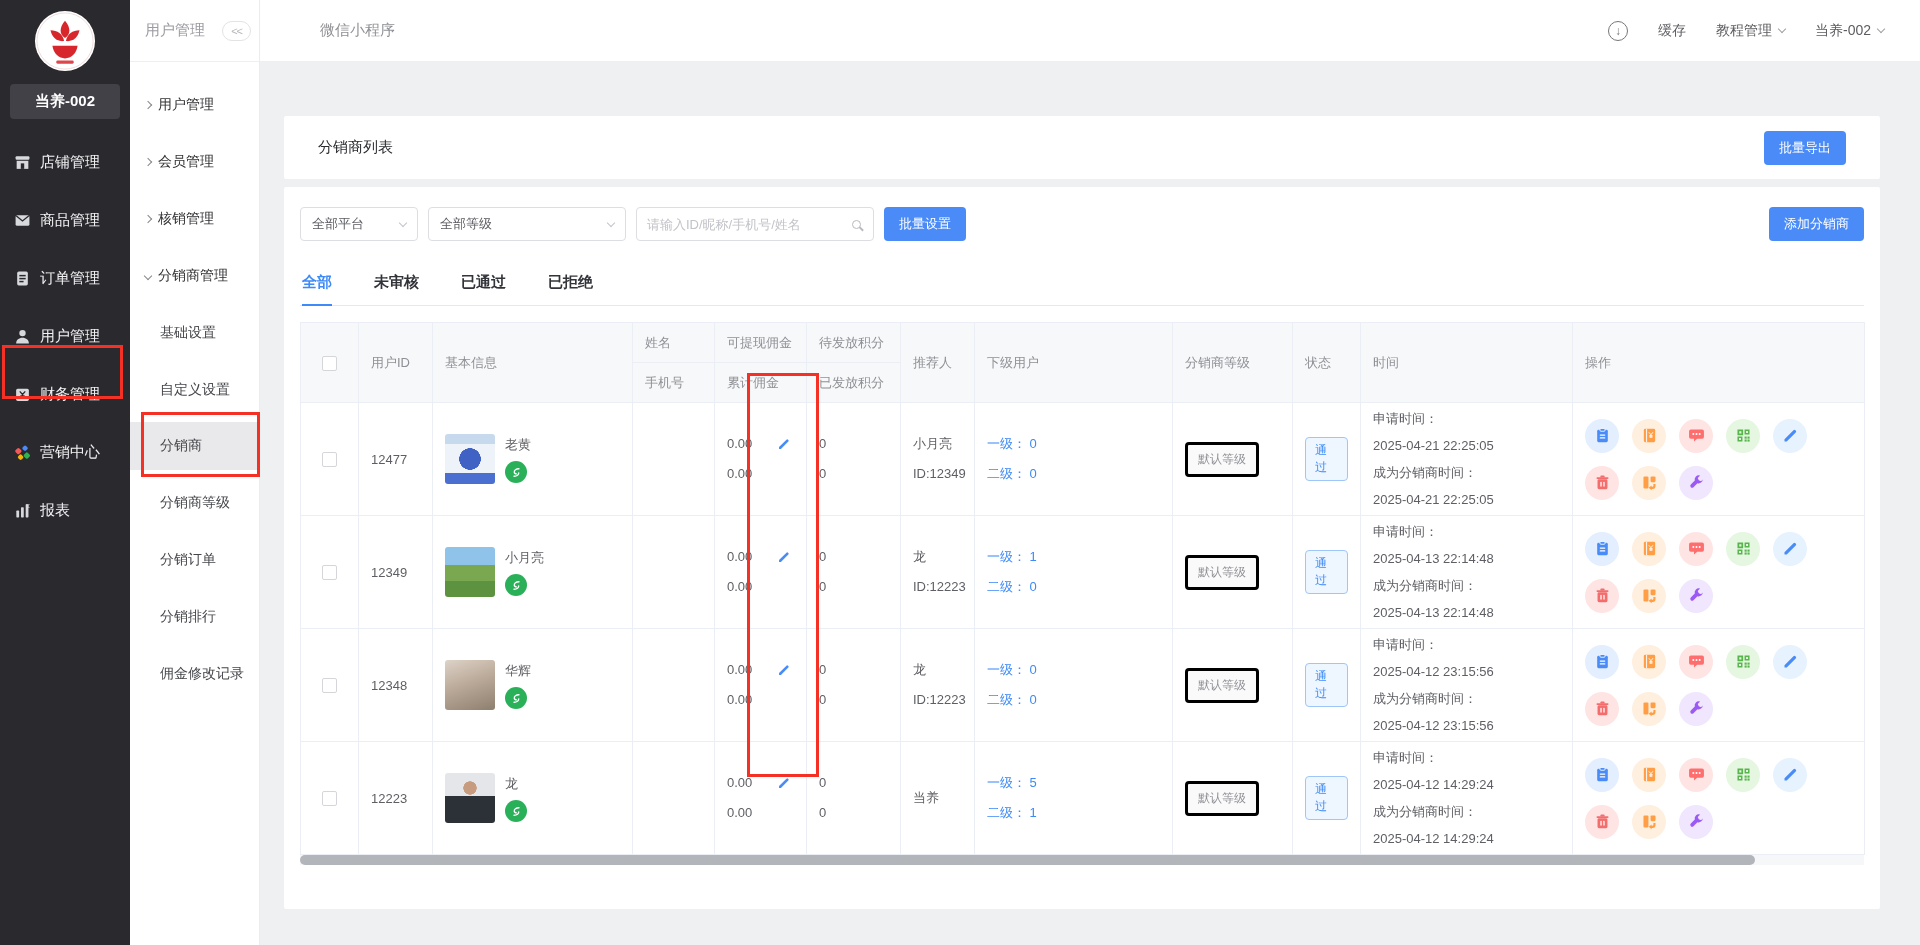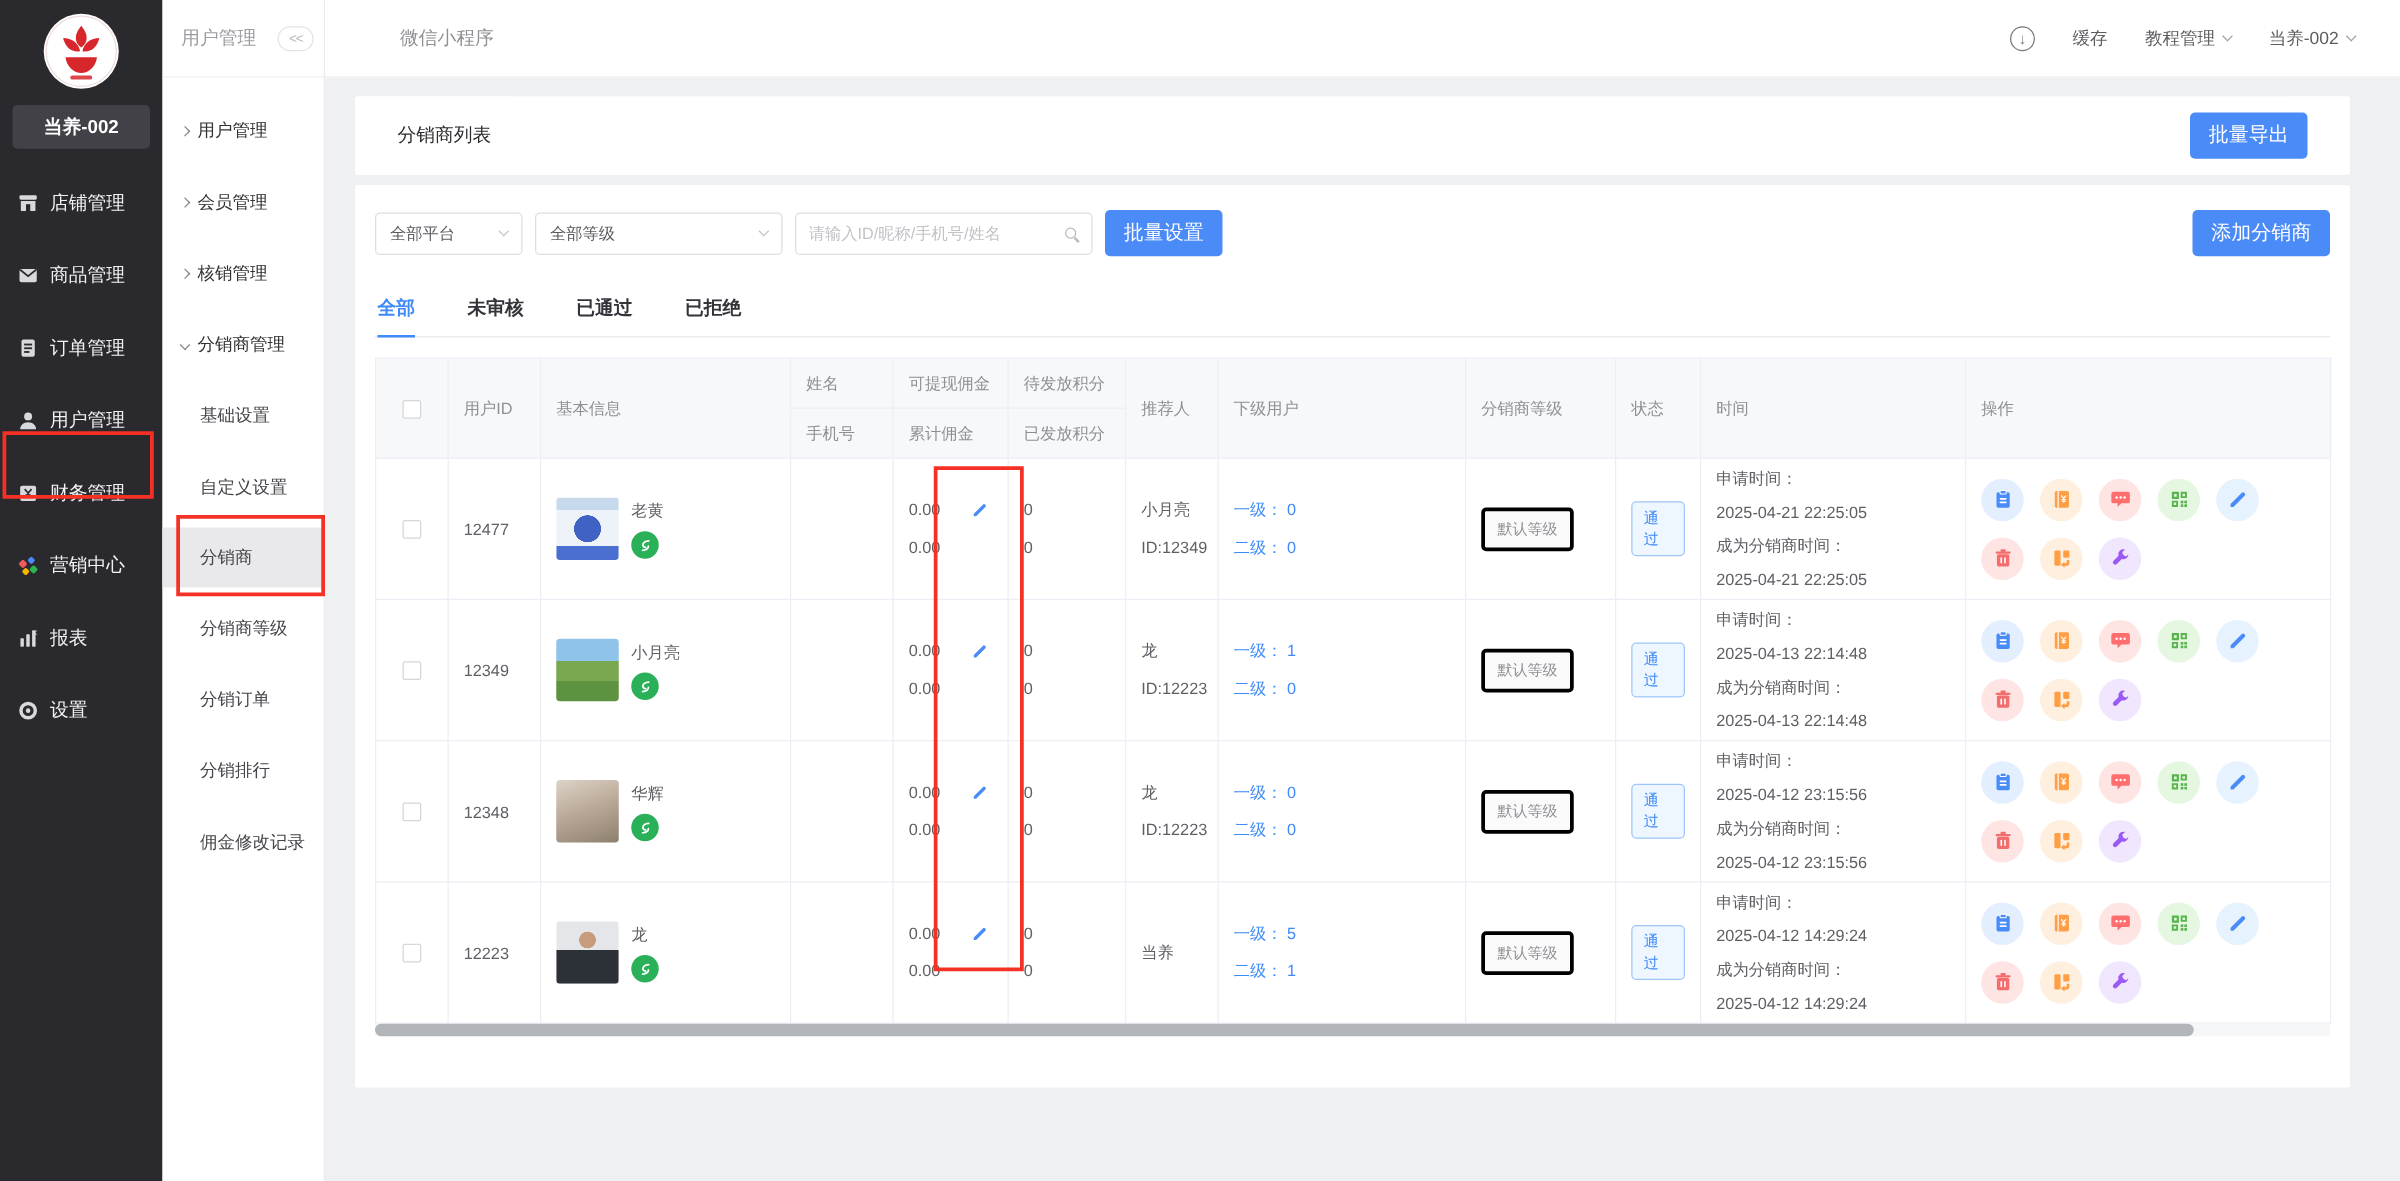--- a/index.html
+++ b/index.html
@@ -30,24 +30,24 @@
   
   .main { flex:1; display:flex; flex-direction:column; min-width:0; }
   .topbar { height:62px; background:#fff; border-bottom:1px solid #efefef; display:flex; align-items:center; justify-content:space-between; padding:0 36px 0 60px; flex-shrink:0; }
   .topbar-tab { color:#8f9094; font-size:15px; cursor:pointer; }
   .topbar-right { display:flex; align-items:center; gap:30px; color:#5c5d61; font-size:14px; }
   .dl-ic { width:20px; height:20px; border:1.4px solid #76777b; border-radius:50%; display:flex; align-items:center; justify-content:center; font-size:12px; color:#76777b; cursor:pointer; }
   .tb-item { display:flex; align-items:center; cursor:pointer; }
   .tb-item .chev { margin-left:7px; margin-top:-3px; border-color:#9fa0a4; }
 
   .content { padding:15px 40px 0 24px; }
-  .card { background:#fff; border-radius:2px; }
+  .card { background:#fff; border-radius:2px;margin-top:39px; }
   .title-card { height:63px; display:flex; align-items:center; justify-content:space-between; padding:0 34px; }
   .page-title { font-size:15px; color:#2b2c30; }
-  .btn-blue { background:#4a8bf8; color:#fff; border:none; border-radius:4px; font-size:16px; padding:8px 15px; cursor:pointer; }
+  .btn-blue { background:#4a8bf8; color:#fff; border:none; border-radius:4px; font-size:13px; padding:8px 15px; cursor:pointer; }
 
   .main-card { margin-top:8px; height:722px; padding:20px 16px 0; position:relative; }
   .filter-row { display:flex; align-items:center; gap:10px; }
   .select { height:34px; border:1px solid #dcdee2; border-radius:4px; display:flex; align-items:center; justify-content:space-between; padding:0 11px; font-size:13px; color:#5a5b60; cursor:pointer; background:#fff; }
   .select .chev { border-color:#c3c4c9; margin-top:-3px; }
   .sel-platform { width:118px; }
   .sel-level { width:198px; }
   .search-box { width:238px; height:34px; border:1px solid #dcdee2; border-radius:4px; display:flex; align-items:center; padding:0 10px; gap:6px; background:#fff; }
   .search-box input { border:none; outline:none; flex:1; font-size:13px; color:#5a5b60; min-width:0; }
   .search-box input::placeholder { color:#c2c3c8; }
@@ -180,29 +180,20 @@
         <div class="side-item">
           <span class="side-ic">
             <svg viewBox="0 0 16 16" fill="currentColor">
               <rect x="2.2" y="8" width="2.6" height="6.5" rx=".6"></rect>
               <rect x="6.6" y="5" width="2.6" height="9.5" rx=".6"></rect>
               <rect x="11" y="2.2" width="2.6" height="12.3" rx=".6"></rect>
               <path d="M11 2.2h4.2l-2 1.6 2 1.6H13" fill="currentColor" opacity=".7"></path>
             </svg>
           </span>
           <span class="side-label">报表</span>
-        </div>
-        <div class="side-item">
-          <span class="side-ic">
-            <svg viewBox="0 0 16 16">
-              <circle cx="8" cy="8" r="5.4" fill="none" stroke="currentColor" stroke-width="2.6"></circle>
-              <circle cx="8" cy="8" r="1.7" fill="currentColor"></circle>
-            </svg>
-          </span>
-          <span class="side-label">设置</span>
         </div>
       </nav>
   </aside>
 
   <aside class="sub-side">
     <div class="sub-head">
       <span class="sub-title">用户管理</span>
       <button class="collapse-btn">&lt;&lt;</button>
     </div>
     <nav class="sub-nav" id="sub-nav">

